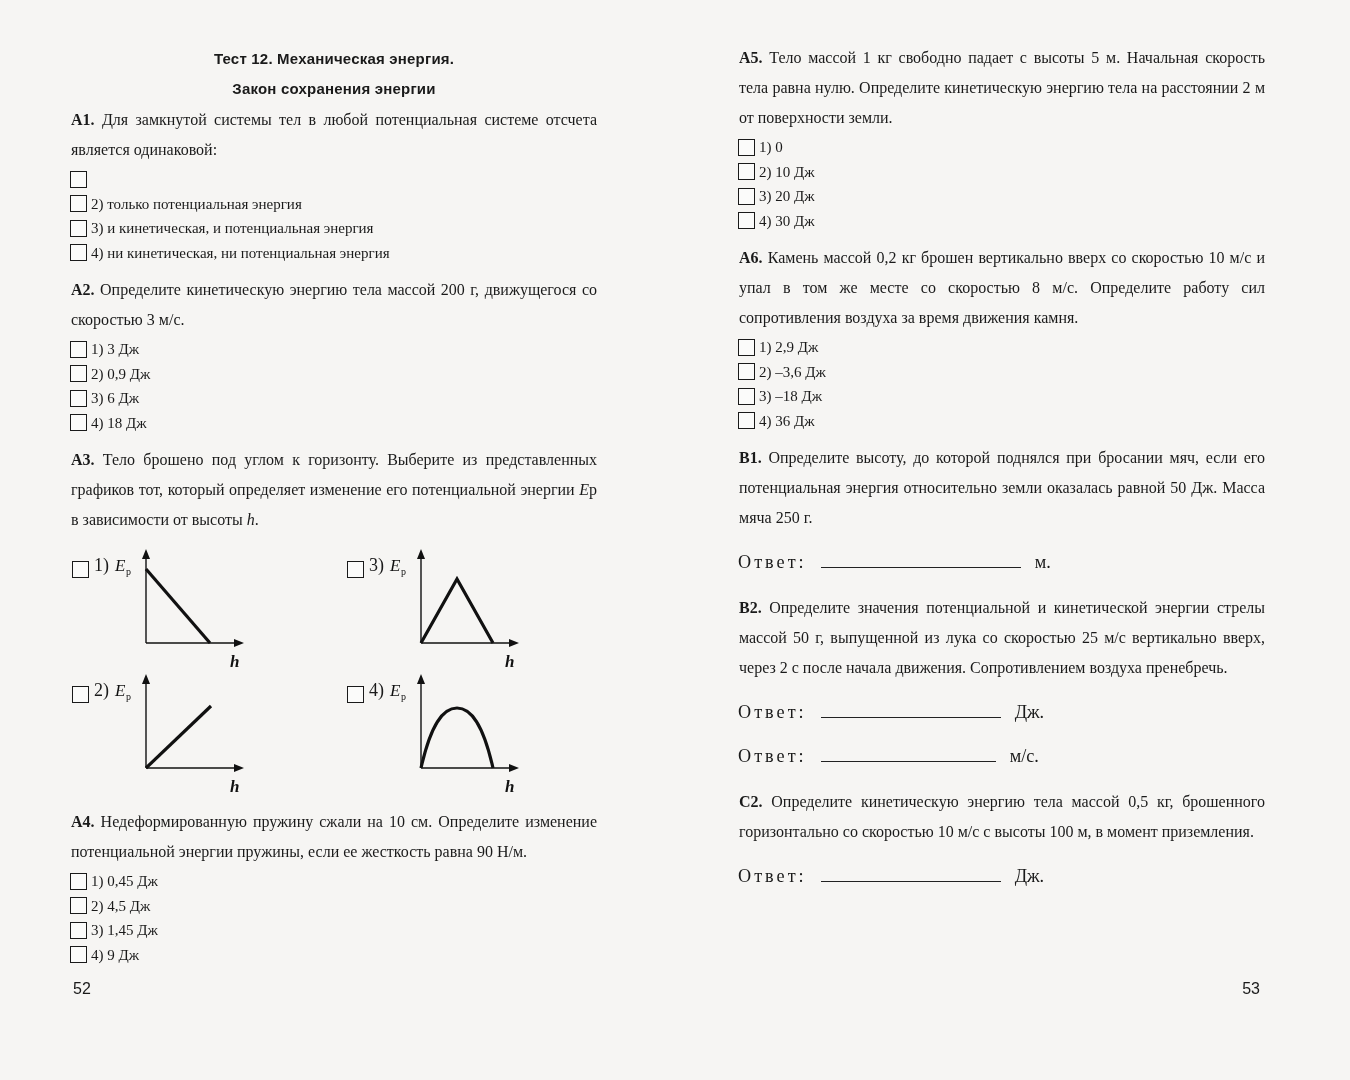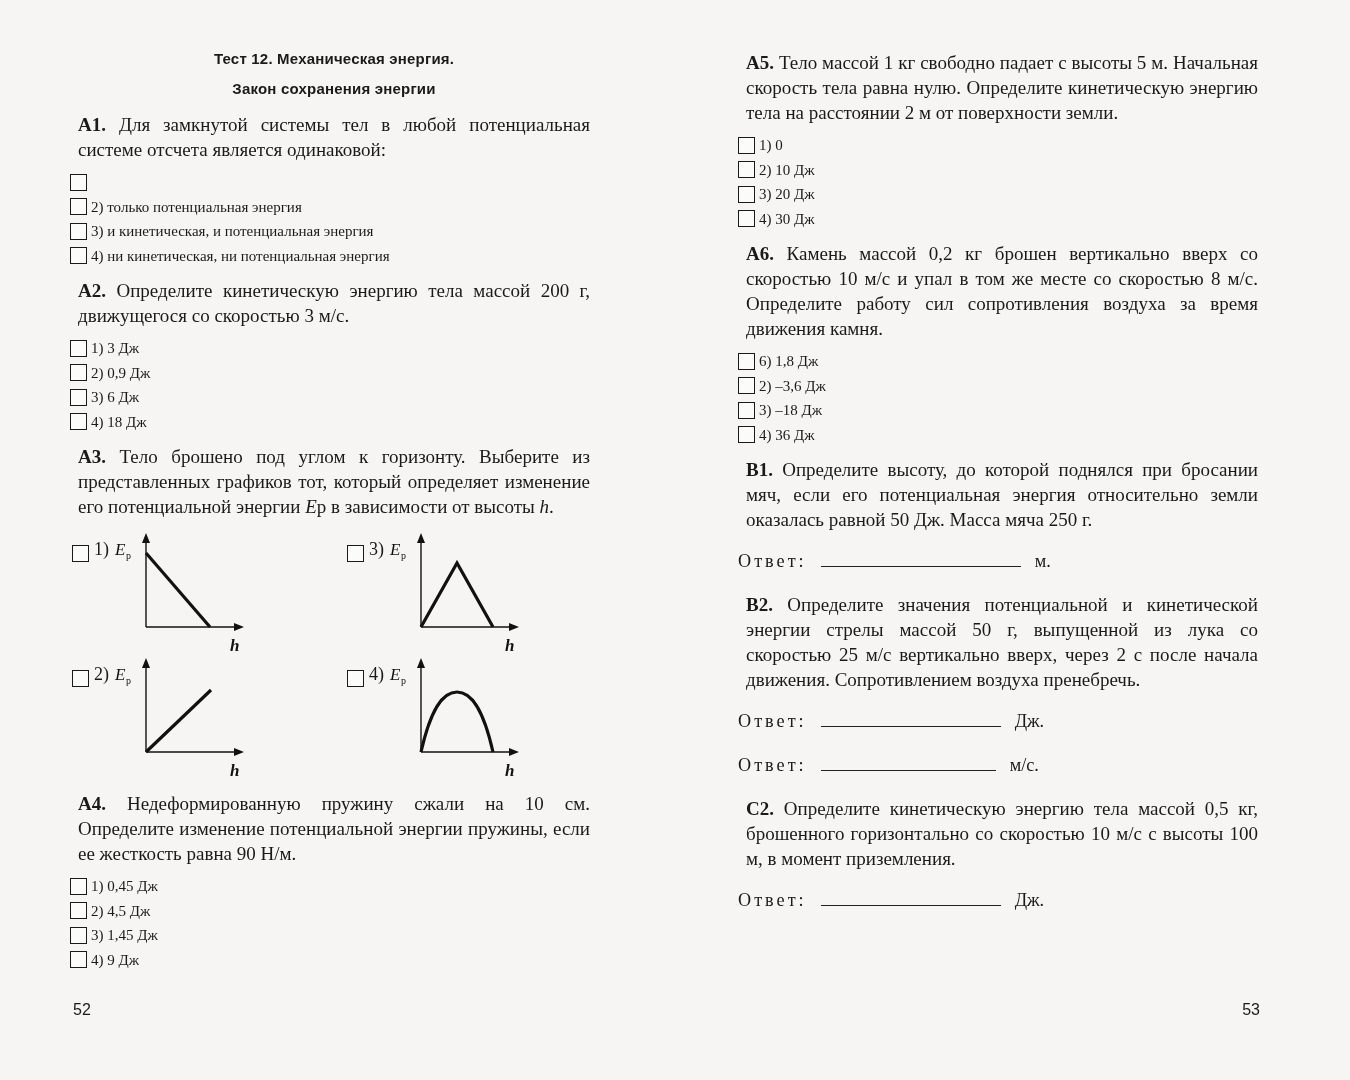--- a/index.html
+++ b/index.html
@@ -19,22 +19,22 @@
     font-weight: bold; font-size: 15px; text-align: center;
     line-height: 30px; margin: 44px 0 0 0; letter-spacing: 0.2px;
   }
   .variant {
     font-family: "Liberation Sans", "DejaVu Sans", sans-serif;
     font-weight: bold; font-size: 17px; text-align: center;
     margin: 16px 0 14px 0; line-height: 22px;
   }
   .q { margin-bottom: 10px; }
   .q-text {
-    font-size: 19px; line-height: 25px; text-align: justify;
-    text-align-last: left; margin: 8px;
+    font-size: 16px; line-height: 30px; text-align: justify;
+    text-align-last: left; margin: 1px;
   }
   .q-num { font-weight: bold; }
   .opts { margin: 2px 0 0 0; padding: 0; list-style: none; }
   .opt {
     display: flex; align-items: center; font-size: 15px;
     line-height: 24.5px; height: 24.5px;
   }
   .box {
     display: inline-block; width: 17px; height: 17px;
     border: 1.6px solid #1a1a1a; box-sizing: border-box;
@@ -55,21 +55,21 @@
     font-size: 18.2px; line-height: 25px; margin: 16px 0 18px 0;
     display: flex; align-items: baseline; gap: 8px;
   }
   .answer-label { letter-spacing: 3px; margin-right: 4px; }
   .answer-line {
     display: inline-block; border-bottom: 1px solid #222;
     height: 18px; margin: 0 6px 0 2px;
   }
   .page-num {
     font-family: "Liberation Sans", "DejaVu Sans", sans-serif;
-    font-size: 16px; position: absolute; top: 1001px;
+    font-size: 16px; position: absolute; top: 980px;
   }
   .page-left .page-num { left: 3px; }
   .page-right .page-num { right: 6px; }
 </style>
 </head>
 <body>
 
 <div class="page page-left">
   <div class="title">
     <div>Тест 12. Механическая энергия.</div>
@@ -234,21 +234,21 @@
           <span>4) 30 Дж</span>
         </li>
     </ul>
   </div>
 
   <div class="q">
     <p class="q-text"><span class="q-num">А6.</span><span> Камень массой 0,2 кг брошен вертикально вверх со скоростью 10 м/с и упал в том же месте со скоростью 8 м/с. Определите работу сил сопротивления воздуха за время движения камня.</span></p>
     <ul class="opts">
       <li class="opt">
           <span class="box"></span>
-          <span>6) 1,8 Дж</span>
+          <span>1) 2,9 Дж</span>
         </li>
       <li class="opt">
           <span class="box"></span>
           <span>2) –3,6 Дж</span>
         </li>
       <li class="opt">
           <span class="box"></span>
           <span>3) –18 Дж</span>
         </li>
       <li class="opt">

